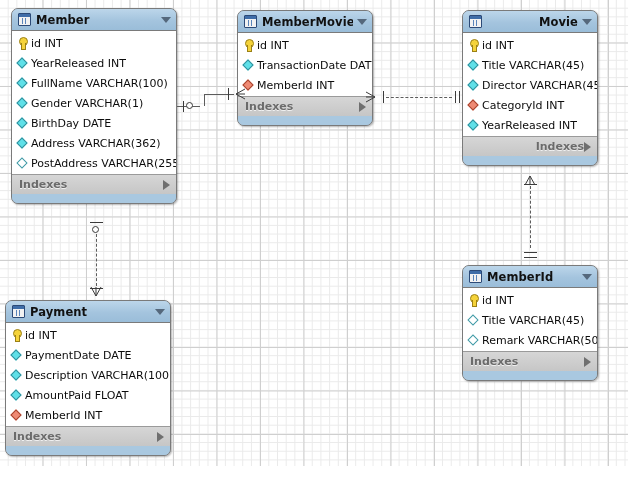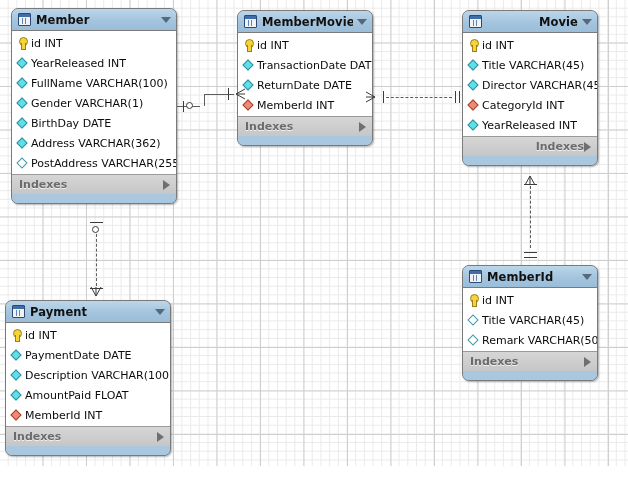--- a/index.html
+++ b/index.html
@@ -248,26 +248,20 @@
       <div class="ent-cols">
         <div class="col-row">
           <span class="ico-key"></span>
           <span class="col-name">id INT</span>
         </div>
         <div class="col-row">
           <span class="ico-dia dia-cyan">
             <i></i>
           </span>
           <span class="col-name">TransactionDate DATE</span>
-        </div>
-        <div class="col-row">
-          <span class="ico-dia dia-cyan">
-            <i></i>
-          </span>
-          <span class="col-name">ReturnDate DATE</span>
         </div>
         <div class="col-row">
           <span class="ico-dia dia-red">
             <i></i>
           </span>
           <span class="col-name">MemberId INT</span>
         </div>
       </div>
       <div class="ent-indexes">
         <span class="idx-label">Indexes</span>

